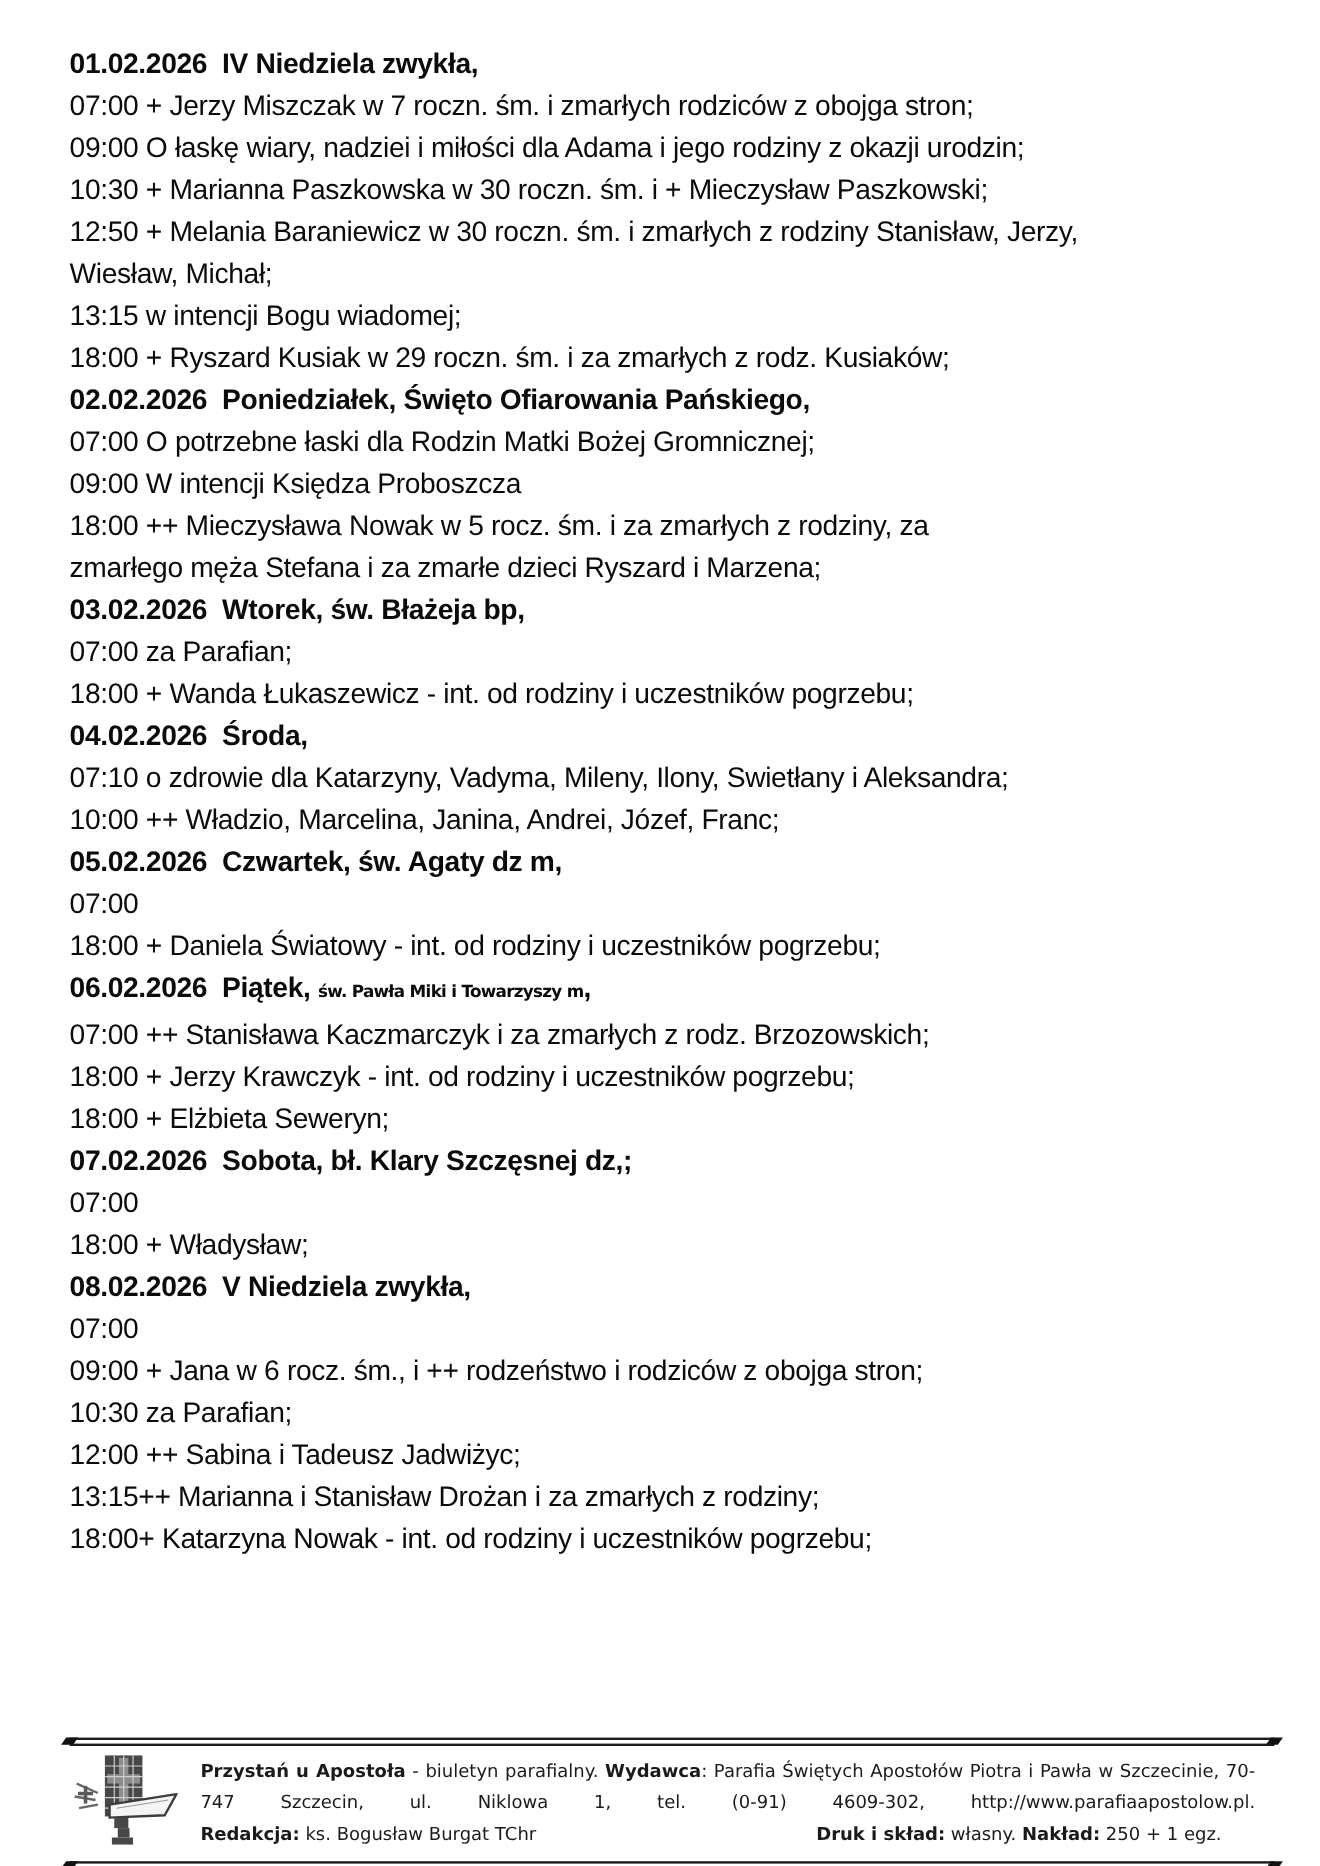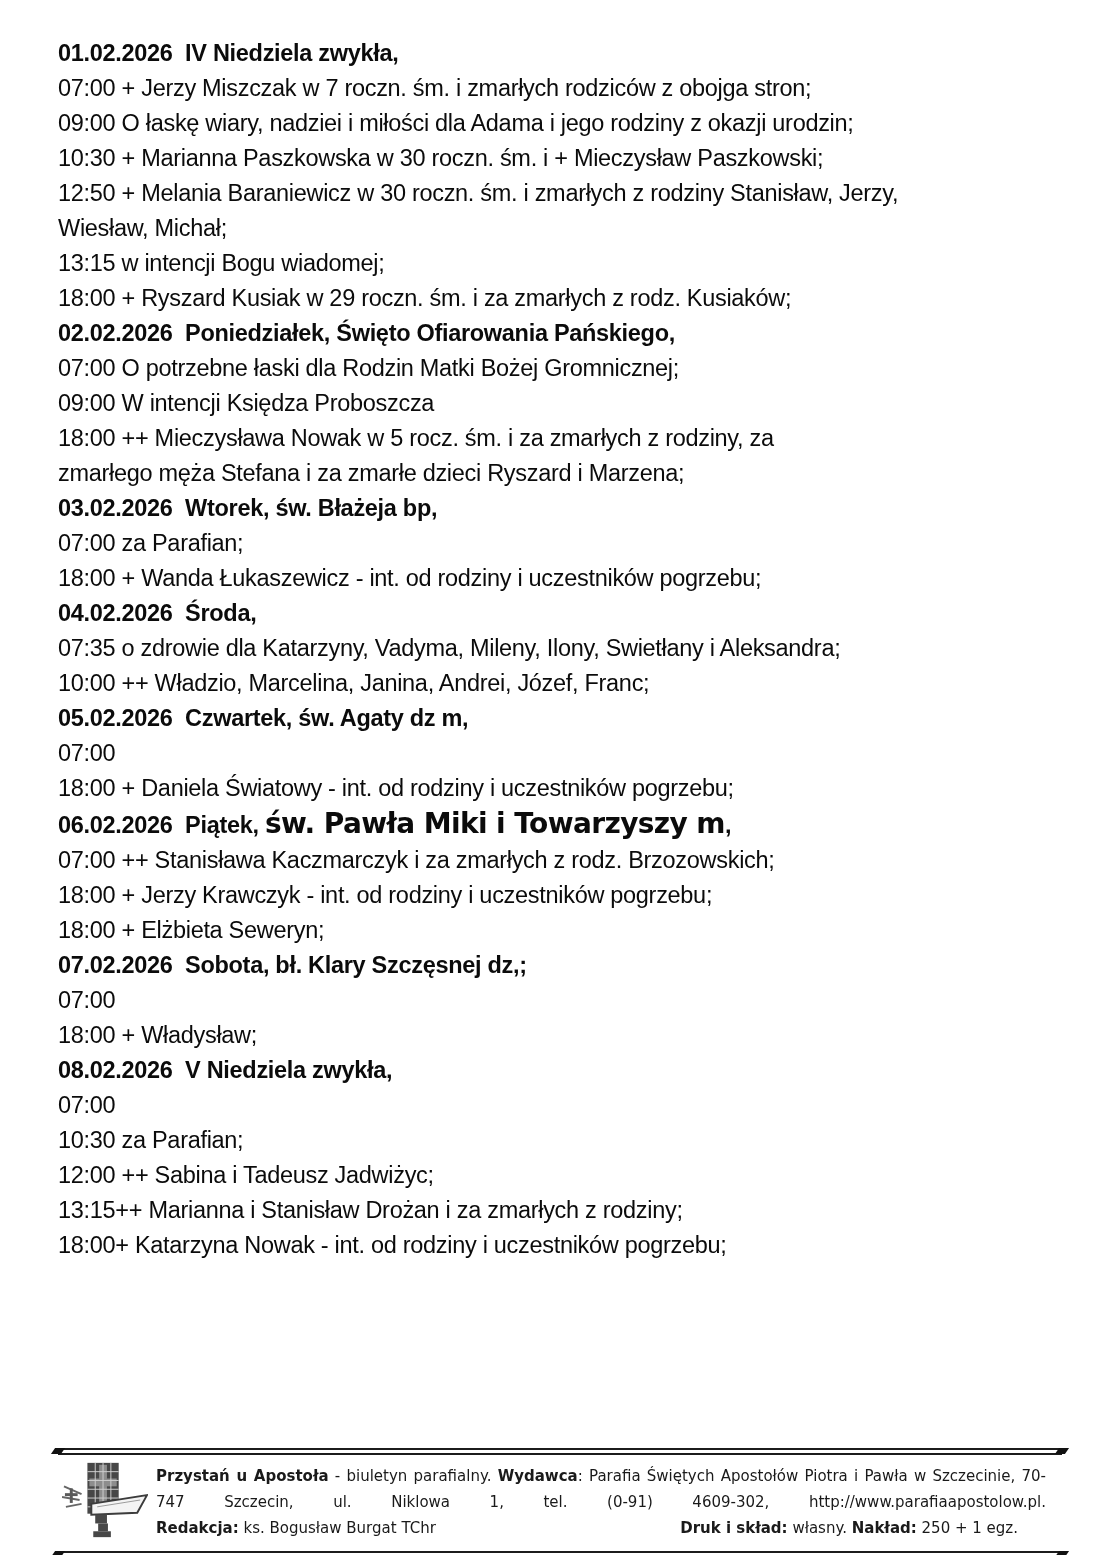--- a/index.html
+++ b/index.html
@@ -16,21 +16,21 @@
   .schedule p {
     margin: 0;
     font-size: 23.5px;
     line-height: 35px;
     letter-spacing: -0.3px;
     white-space: pre-wrap; 
   }
   .day-header { font-weight: bold; }
   .alt-font {
     font-family: "DejaVu Sans", sans-serif;
-    font-size: 28px;
+    font-size: 14px;
     letter-spacing: -0.6px;
   }
   
   .footer-box {
     position: absolute;
     left: 58px; right: 38px;
     top: 1448px;
   }
   .rule {
     height: 3px;
@@ -43,21 +43,21 @@
     position: absolute;
     top: -2px;
     width: 10px; height: 6px;
     background: #111;
   }
   .rule::before { left: -5px; transform: skewX(-35deg); }
   .rule::after  { right: -5px; transform: skewX(-35deg); }
   .footer-inner {
     display: flex;
     align-items: flex-start;
-    gap: 6px;
+    gap: 17px;
     padding: 5px 16px 5px 4px;
     min-height: 86px;
   }
   .logo-wrap { flex: 0 0 88px; }
   .footer-text {
     flex: 1;
     font-family: "DejaVu Sans", sans-serif;
     font-size: 15px;
     line-height: 26px;
     color: #1a1a1a;
@@ -88,34 +88,35 @@
       <p class="entry">18:00 + Ryszard Kusiak w 29 roczn. śm. i za zmarłych z rodz. Kusiaków;</p>
       <p class="day-header"><span>02.02.2026  Poniedziałek, Święto Ofiarowania Pańskiego,</span></p>
       <p class="entry">07:00 O potrzebne łaski dla Rodzin Matki Bożej Gromnicznej;</p>
       <p class="entry">09:00 W intencji Księdza Proboszcza</p>
       <p class="entry">18:00 ++ Mieczysława Nowak w 5 rocz. śm. i za zmarłych z rodziny, za
 zmarłego męża Stefana i za zmarłe dzieci Ryszard i Marzena;</p>
       <p class="day-header"><span>03.02.2026  Wtorek, św. Błażeja bp,</span></p>
       <p class="entry">07:00 za Parafian;</p>
       <p class="entry">18:00 + Wanda Łukaszewicz - int. od rodziny i uczestników pogrzebu;</p>
       <p class="day-header"><span>04.02.2026  Środa,</span></p>
-      <p class="entry">07:35 o zdrowie dla Katarzyny, Vadyma, Mileny, Ilony, Swietłany i Aleksandra;</p>
+      <p class="entry">07:10 o zdrowie dla Katarzyny, Vadyma, Mileny, Ilony, Swietłany i Aleksandra;</p>
       <p class="entry">10:00 ++ Władzio, Marcelina, Janina, Andrei, Józef, Franc;</p>
       <p class="day-header"><span>05.02.2026  Czwartek, św. Agaty dz m,</span></p>
       <p class="entry">07:00</p>
       <p class="entry">18:00 + Daniela Światowy - int. od rodziny i uczestników pogrzebu;</p>
       <p class="day-header"><span>06.02.2026  Piątek, </span><span class="alt-font">św. Pawła Miki i Towarzyszy m</span><span>,</span></p>
       <p class="entry">07:00 ++ Stanisława Kaczmarczyk i za zmarłych z rodz. Brzozowskich;</p>
       <p class="entry">18:00 + Jerzy Krawczyk - int. od rodziny i uczestników pogrzebu;</p>
       <p class="entry">18:00 + Elżbieta Seweryn;</p>
       <p class="day-header"><span>07.02.2026  Sobota, bł. Klary Szczęsnej dz,;</span></p>
       <p class="entry">07:00</p>
       <p class="entry">18:00 + Władysław;</p>
       <p class="day-header"><span>08.02.2026  V Niedziela zwykła,</span></p>
       <p class="entry">07:00</p>
+      <p class="entry">09:00 + Jana w 6 rocz. śm., i ++ rodzeństwo i rodziców z obojga stron;</p>
       <p class="entry">10:30 za Parafian;</p>
       <p class="entry">12:00 ++ Sabina i Tadeusz Jadwiżyc;</p>
       <p class="entry">13:15++ Marianna i Stanisław Drożan i za zmarłych z rodziny;</p>
       <p class="entry">18:00+ Katarzyna Nowak - int. od rodziny i uczestników pogrzebu;</p>
     </main>
 
   <footer class="footer-box">
     <div class="rule"></div>
 
     <div class="footer-inner">

